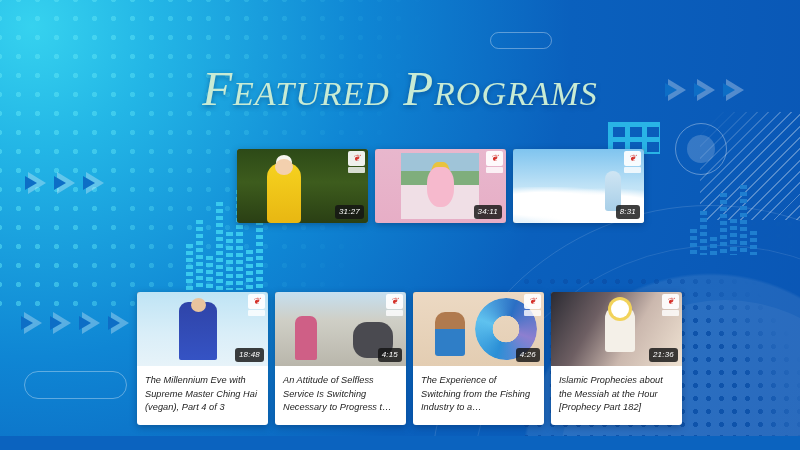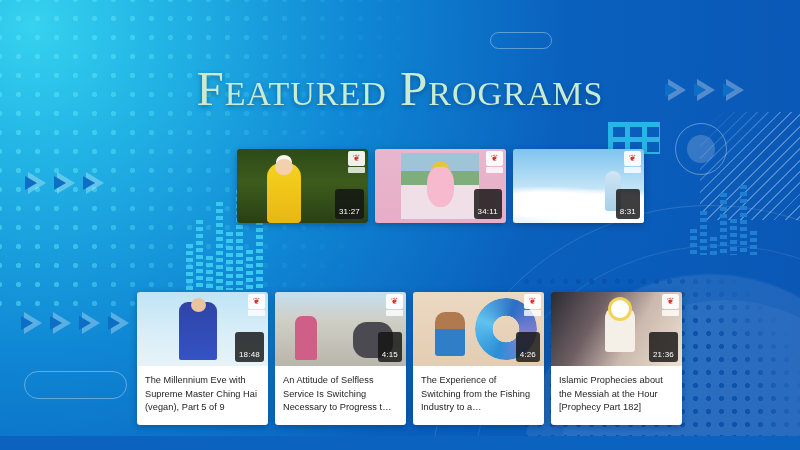--- a/index.html
+++ b/index.html
@@ -10,20 +10,21 @@
     position:relative;
   }
 
   
   #stage {
     position:absolute; inset:0;
     width:800px; height:436px;
     overflow:hidden;
     background:
       radial-gradient(circle at 4% 6%, #36d2ef 0%, #23b6e6 14%, #0f86d4 38%, #0a60bd 62%, #0a55b4 100%);
+    font-style: italic;
   }
 
   
   .halftone-tl {
     position:absolute; left:-10px; top:-10px; width:430px; height:330px;
     background-image:radial-gradient(#5ee4f5 2.6px, transparent 2.9px);
     background-size:19px 19px;
     opacity:.55;
     -webkit-mask-image:linear-gradient(105deg, rgba(0,0,0,1) 0%, rgba(0,0,0,.85) 30%, rgba(0,0,0,.25) 62%, rgba(0,0,0,0) 86%);
             mask-image:linear-gradient(105deg, rgba(0,0,0,1) 0%, rgba(0,0,0,.85) 30%, rgba(0,0,0,.25) 62%, rgba(0,0,0,0) 86%);
@@ -172,21 +173,21 @@
     width:131px; height:74px;
     overflow:hidden;
     background:#245;
   }
   .thumb .scene { position:absolute; inset:0; }
   .badge-dur {
     position:absolute; right:4px; bottom:4px;
     background:rgba(20,20,20,.82);
     color:#fff;
     font-size:8px; line-height:1;
-    padding:19px 4px 3px 4px;
+    padding:3px 4px 3px 4px;
     border-radius:3px;
     letter-spacing:.2px;
     font-family:"Liberation Sans", sans-serif;
   }
   .logo-mark {
     position:absolute; right:3px; top:2px;
     width:17px; height:15px;
     border-radius:2px;
     background:rgba(255,255,255,.92);
     display:flex; align-items:center; justify-content:center;
@@ -336,21 +337,21 @@
   <div class="row" id="row-bottom">
       <div class="card">
         <div class="thumb">
           <div class="scene sc4"></div>
           <div class="logo-mark">
             <span class="bird">❦</span>
           </div>
           <div class="logo-sub"></div>
           <div class="badge-dur">18:48</div>
         </div>
-        <div class="card-title">The Millennium Eve with Supreme Master Ching Hai (vegan), Part 5 of 9</div>
+        <div class="card-title">The Millennium Eve with Supreme Master Ching Hai (vegan), Part 4 of 3</div>
       </div>
       <div class="card">
         <div class="thumb">
           <div class="scene sc5"></div>
           <div class="logo-mark">
             <span class="bird">❦</span>
           </div>
           <div class="logo-sub"></div>
           <div class="badge-dur">4:15</div>
         </div>

